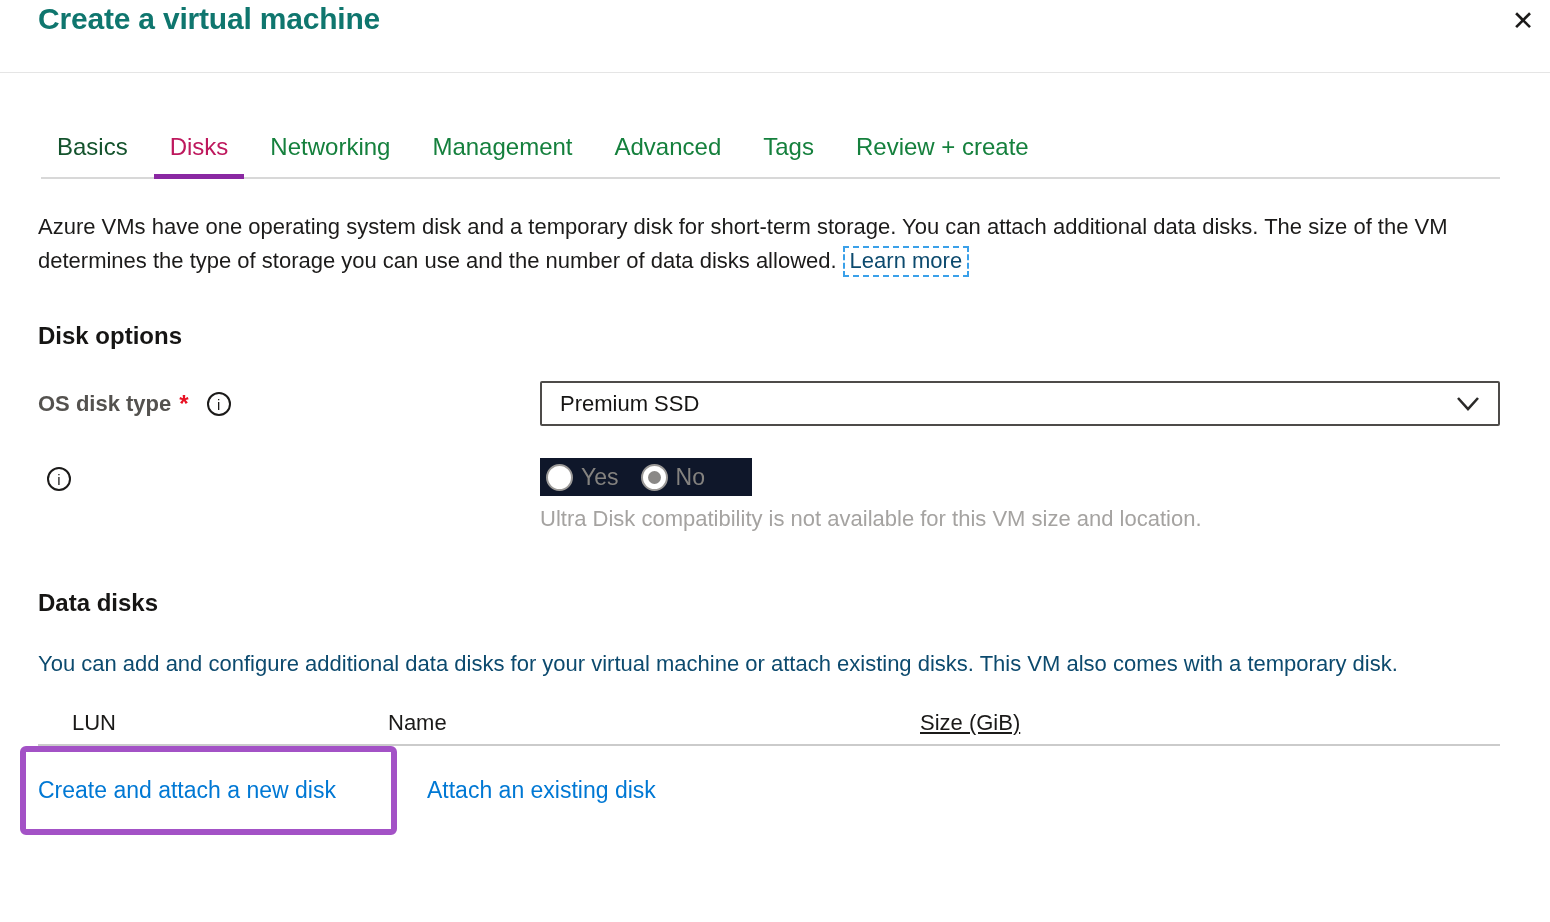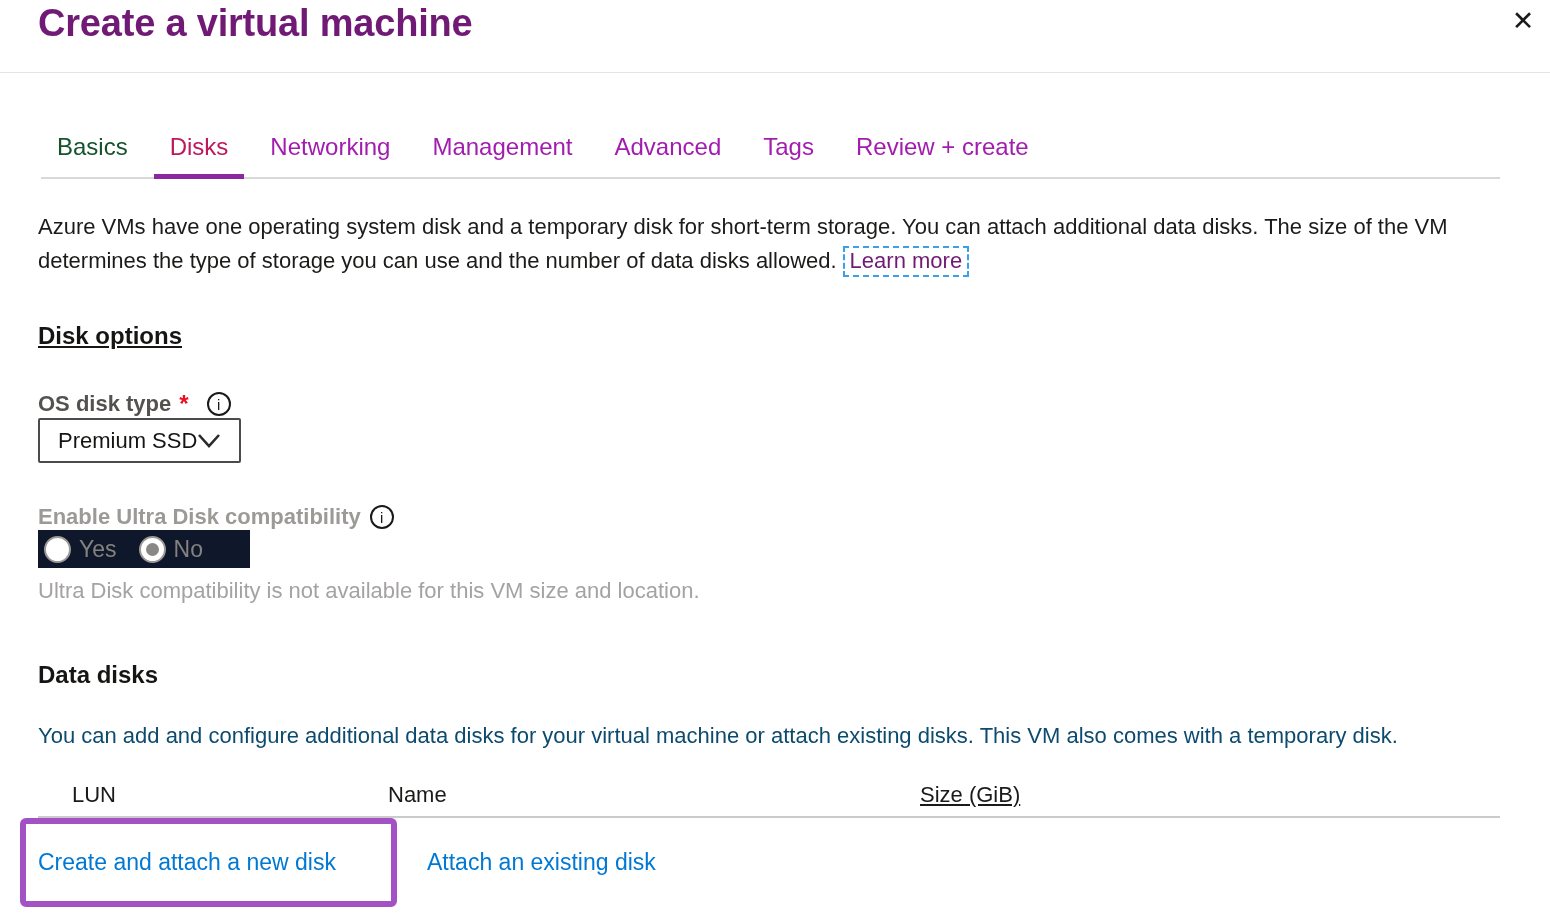--- a/index.html
+++ b/index.html
@@ -1,47 +1,47 @@
 <!DOCTYPE html>
 <html><head>
 <meta charset="utf-8">
 <style>
   * { margin:0; padding:0; box-sizing:border-box; }
   html,body { width:1550px; height:922px; background:#fff;
     font-family:"Liberation Sans", sans-serif; color:#1f1e1d; overflow:hidden; }
 
   
   .dlg-header { position:relative; height:73px; border-bottom:1px solid #e5e5e5; }
-  .dlg-title { position:absolute; left:38px; top:2px; font-size:38px; font-weight:bold; color:#701a75; letter-spacing:-0.2px; }
+  .dlg-title { position:absolute; left:38px; top:2px; font-size:30px; font-weight:bold; color:#0f766e; letter-spacing:-0.2px; }
   .close-btn { position:absolute; right:10px; top:4px; width:34px; height:34px;
     display:flex; align-items:center; justify-content:center; cursor:pointer;
     font-size:27px; font-weight:300; color:#1b1a19; line-height:1; }
 
   
   .content { padding:0 50px 0 38px; }
 
   
   .tabs { display:flex; align-items:flex-end; margin-top:60px; border-bottom:2px solid #d8d8d8; margin-left:3px; }
   .tab { font-size:24px; padding:0 16px 16px 16px; margin-right:10px; cursor:pointer;
-    color:#a21caf; position:relative; white-space:nowrap; }
+    color:#15803d; position:relative; white-space:nowrap; }
   .tab.visited { color:#14532d;text-align:right; }
   .tab.active  { color:#be185d; }
   .tab.active::after { content:""; position:absolute; left:0; right:0; bottom:-2px; height:5px; background:#8a28a2; }
 
   
   .intro { margin-top:31px; font-size:22px; line-height:34px; max-width:1452px; color:#1c1b1a; }
-  .learn-more { color:#701a75; text-decoration:none; border:2px dashed #3aa0e9; padding:0 5px 2px 5px; margin-left:6px; cursor:pointer; }
+  .learn-more { color:#0c4a6e; text-decoration:none; border:2px dashed #3aa0e9; padding:0 5px 2px 5px; margin-left:6px; cursor:pointer; }
 
   
   .section-heading { font-size:24px; font-weight:bold; color:#161514; }
-  .h-disk-options { margin-top:44px;text-decoration:underline; }
+  .h-disk-options { margin-top:44px; }
   .h-data-disks  { margin-top:57px; }
 
   
-  .form-row { display:flex; align-items:flex-start;flex-direction:column; }
+  .form-row { display:flex; align-items:flex-start; }
   .row-os   { margin-top:31px; }
   .row-ultra{ margin-top:32px; }
   .label-col { width:502px; padding-top:9px; display:flex; align-items:center; }
   .field-col { flex:1; }
   .field-label { font-size:22px; font-weight:bold; color:#54524f; }
   .field-label.disabled { color:#9c9a97; }
   .req-star { color:#e81123; font-size:24px; font-weight:bold; margin:0 9px 0 8px; }
   .info-icon { width:24px; height:24px; border:2px solid #1b1a19; border-radius:50%;
     display:inline-flex; align-items:center; justify-content:center;
     font-size:15px; color:#1b1a19; font-weight:normal; margin-left:9px; flex:0 0 auto; cursor:default; }
@@ -113,21 +113,20 @@
           <svg width="24" height="16" viewBox="0 0 24 16">
               <polyline points="2,2 12,13 22,2" fill="none" stroke="#2b2a29" stroke-width="2.6"></polyline>
             </svg>
         </span>
       </div>
     </div>
   </div>
 
   <div class="form-row row-ultra">
     <div class="label-col">
-      <span class="field-label disabled">Enable Ultra Disk compatibility</span>
       <span class="info-icon">i</span>
     </div>
     <div class="field-col">
       <div class="radio-group">
         <div class="radio-item">
           <span class="radio-circle"></span>
           <span class="radio-label">Yes</span>
         </div>
         <div class="radio-item">
           <span class="radio-circle">

